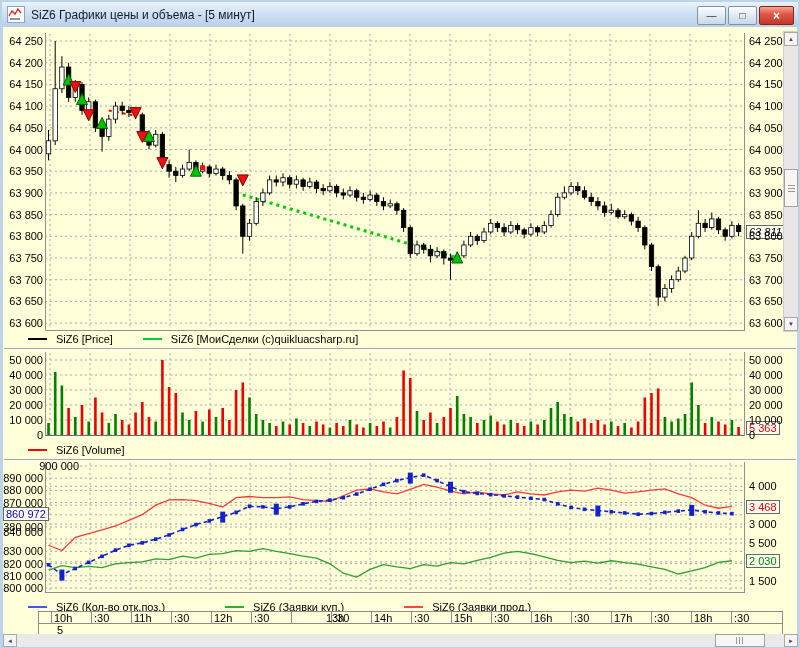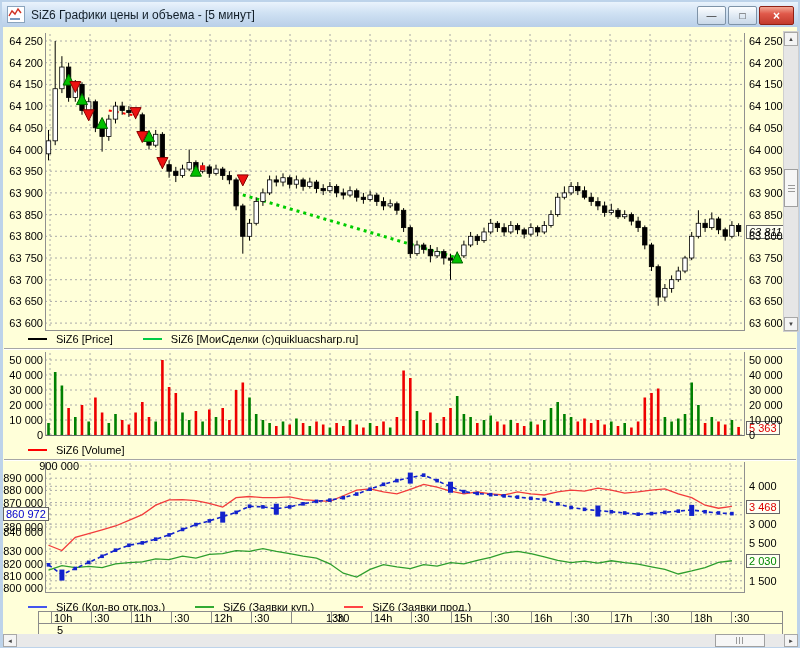--- a/index.html
+++ b/index.html
@@ -563,21 +563,21 @@
       </div>
     </div>
   <div class="sep" style="top:348px;"></div>
   <div id="legend-vol" class="legend" style="left:28px;top:444px;">
       <div class="lg-item">
         <span class="lg-dash" style="background: rgb(255, 0, 0);"></span>
         <span>SiZ6 [Volume]</span>
       </div>
     </div>
   <div class="sep" style="top:459px;"></div>
-  <div id="legend-bot" class="legend" style="left:28px;top:601px;">
+  <div id="legend-bot" class="legend" style="left:28px;top:601px;gap:30px;">
       <div class="lg-item">
         <span class="lg-dash" style="background: rgb(68, 85, 238);"></span>
         <span>SiZ6 (Кол-во отк.поз.)</span>
       </div>
       <div class="lg-item">
         <span class="lg-dash" style="background: rgb(51, 170, 51);"></span>
         <span>SiZ6 (Заявки куп.)</span>
       </div>
       <div class="lg-item">
         <span class="lg-dash" style="background: rgb(255, 68, 68);"></span>

